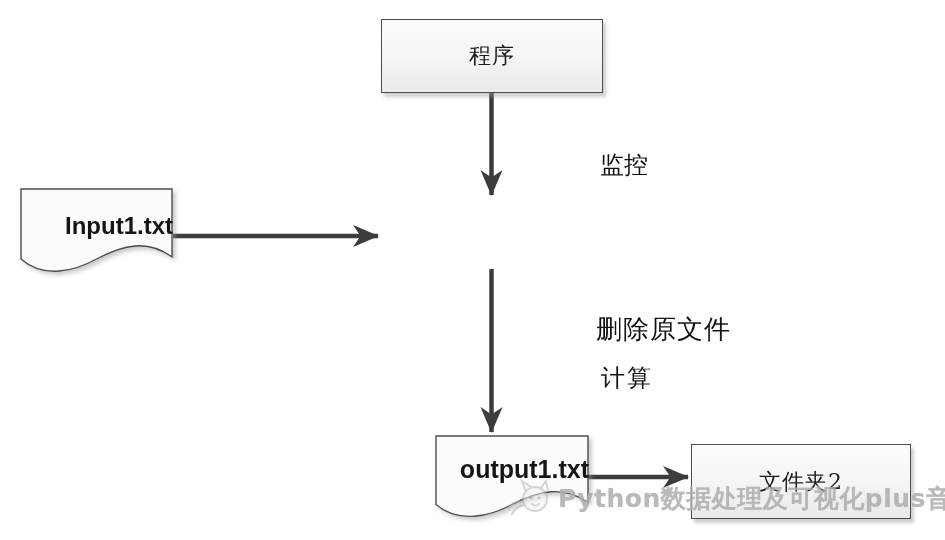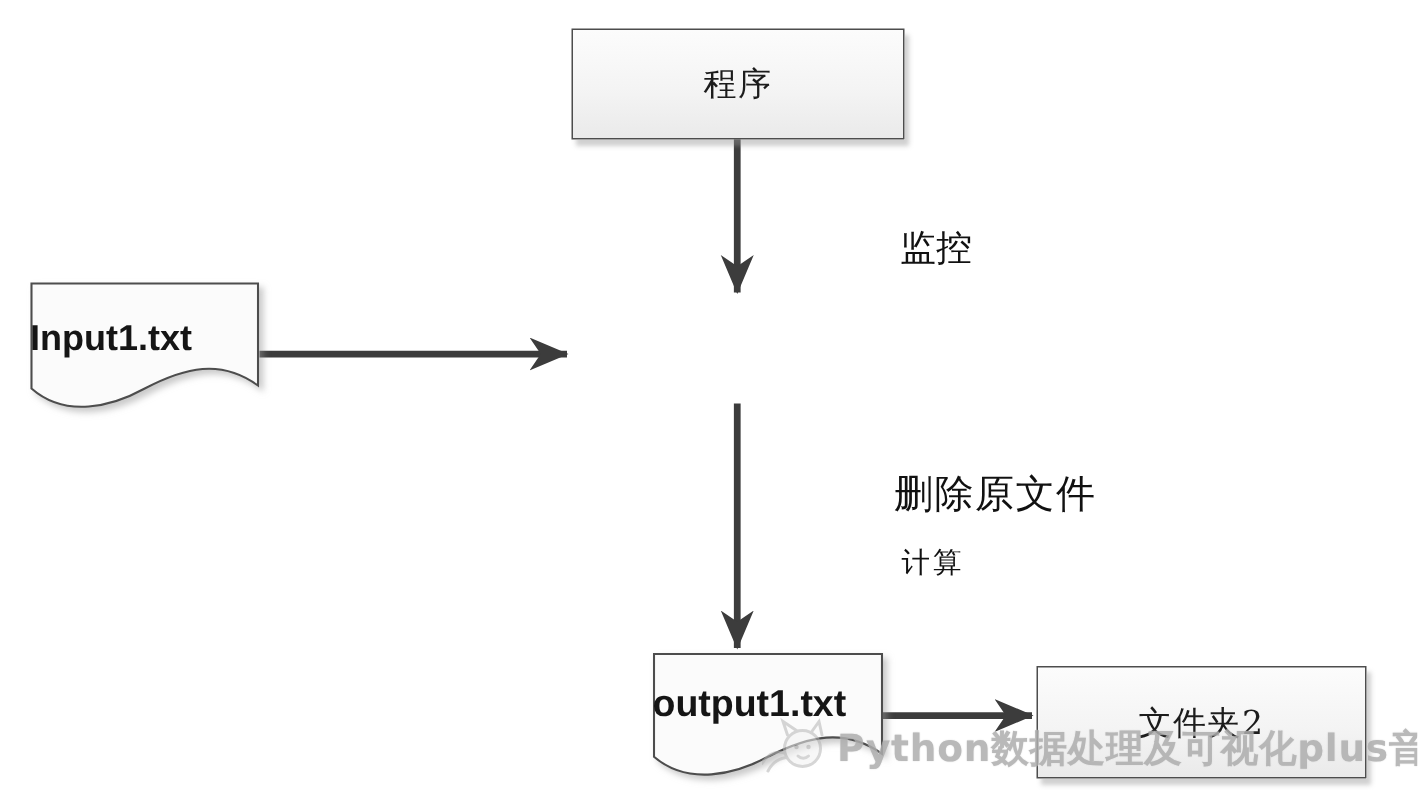--- a/index.html
+++ b/index.html
@@ -40,21 +40,21 @@
   .doc-shape { position: absolute; }
   .doc-shape svg { display: block; filter: drop-shadow(3px 3px 2px rgba(150,150,150,0.5)); }
   .doc-shape .doc-path {
     fill: #fbfbfb;
     stroke: #4d4d4d;
     stroke-width: 1.4;
   }
   .doc-label {
     position: absolute;
     width: 100%;
-    text-align: left;
+    text-align: right;
     color: #151515;
     font-family: "Liberation Sans", sans-serif;
     font-weight: 600;
   }
   #doc-input  { left: 20px;  top: 188px; width: 153px; height: 94px; }
   #doc-input  .doc-label { top: 24px; font-size: 24px; }
   #doc-output { left: 435px; top: 435px; width: 154px; height: 92px; }
   #doc-output .doc-label { top: 20px; font-size: 25px; }
 
   
@@ -72,21 +72,21 @@
 
   
   .edge-label {
     position: absolute;
     font-family: "DejaVu Serif", "Liberation Serif", serif;
     color: #111111;
     white-space: nowrap;
   }
   #label-monitor { left: 600px; top: 133px; font-size: 24px; margin-top: 16px; }
   #label-delete  { left: 596px; top: 312px; font-size: 26px; letter-spacing: 1px; }
-  #label-compute { left: 601px; top: 362px; font-size: 19px; letter-spacing: 2px; }
+  #label-compute { left: 601px; top: 362px; font-size: 24px; letter-spacing: 2px; }
 
   
   #watermark {
     position: absolute;
     left: 508px;
     top: 478px;
     display: flex;
     align-items: center;
     z-index: 10;
     pointer-events: none;

